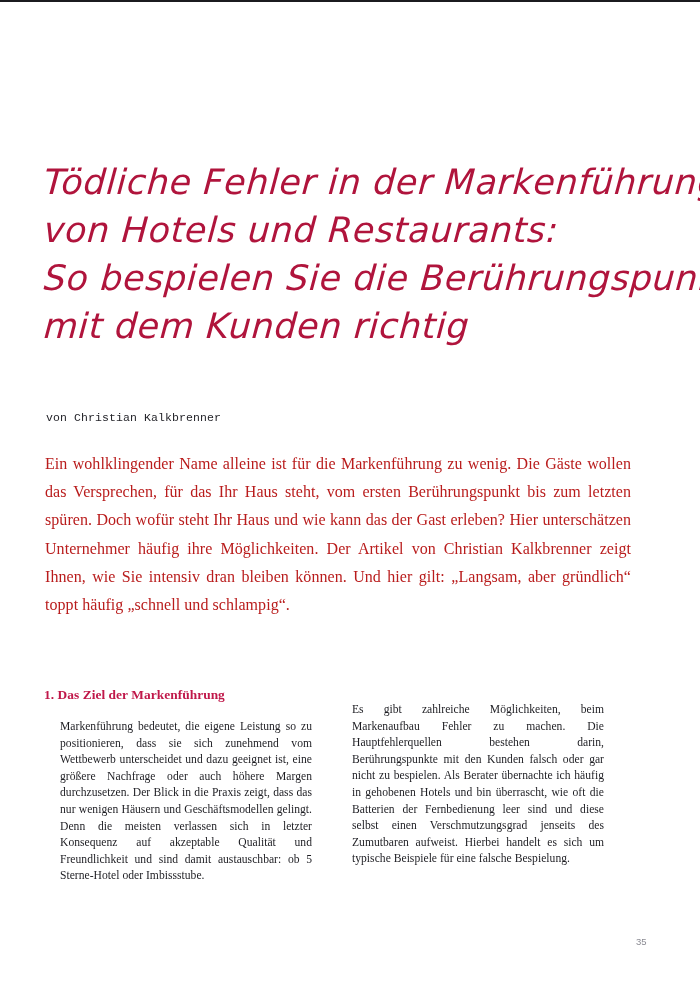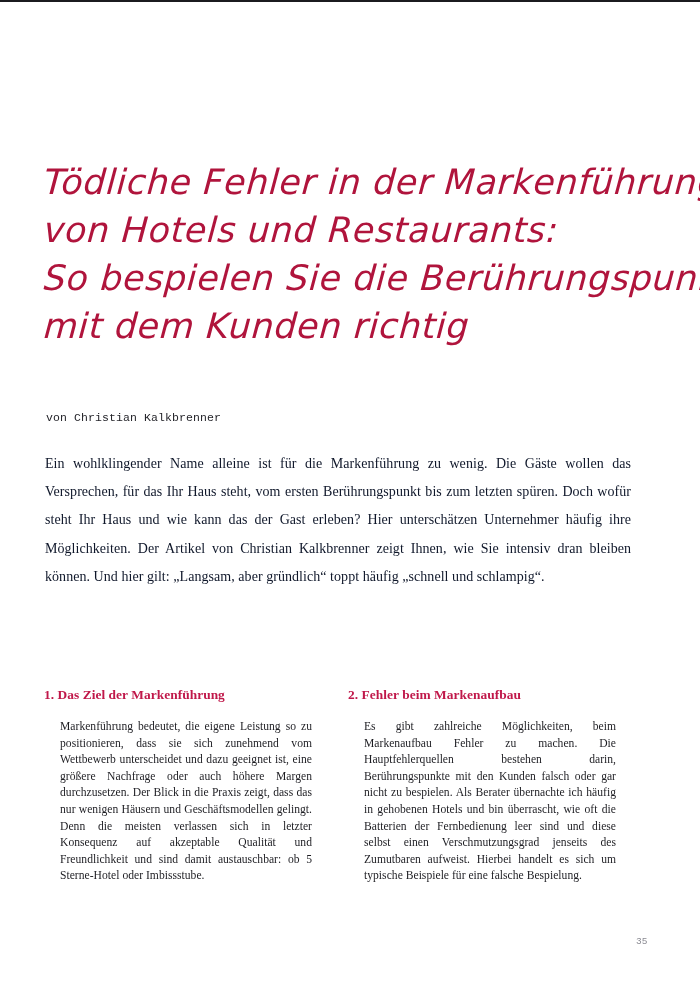--- a/index.html
+++ b/index.html
@@ -64,37 +64,37 @@
     letter-spacing: 0.1px;
     font-family: Liberation Mono, monospace;
   }
 
   
   .intro {
     position: absolute;
     left: 45px;
     top: 450px;
     width: 586px;
-    color: #0f172a;
-    font-size: 14px;
+    color: #b91c1c;
+    font-size: 16px;
     line-height: 28.2px;
     text-align: justify;
     text-justify: inter-word;
     letter-spacing: 0.05px;
     hyphens: manual;
   }
 
   
   .columns {
     position: absolute;
     left: 44px;
     top: 686px;
     width: 588px;
     display: flex;
-    gap: 20px;
+    gap: 8px;
   }
   .column {
     width: 284px;
   }
   .col-heading {
     color: #C0184A;
     font-size: 13.4px;
     font-weight: bold;
     line-height: 17px;
     margin: 0 0 5px 0;
@@ -115,21 +115,21 @@
   
   .page-number {
     position: absolute;
     left: 636px;
     top: 936px;
     width: 24px;
     text-align: left;
     color: #8b8b93;
     font-size: 9.5px;
     line-height: 12px;
-    font-family: Liberation Mono, monospace;
+    font-family: Liberation Sans, sans-serif;
   }
 </style>
 </head>
 <body>
 
 <div class="page">
 
   <div class="top-rule"></div>
 
   <div class="title-block">
@@ -142,20 +142,19 @@
   <div class="byline">von Christian Kalkbrenner</div>
 
   <div class="intro">Ein wohlklingender Name alleine ist für die Markenführung zu wenig. Die Gäste wollen das Versprechen, für das Ihr Haus steht, vom ersten Berührungspunkt bis zum letzten spüren. Doch wofür steht Ihr Haus und wie kann das der Gast erleben? Hier unterschätzen Unternehmer häufig ihre Möglichkeiten. Der Artikel von Christian Kalkbrenner zeigt Ihnen, wie Sie intensiv dran bleiben können. Und hier gilt: „Langsam, aber gründlich“ toppt häufig „schnell und schlampig“.</div>
 
   <div class="columns">
     <div class="column">
       <h2 class="col-heading">1. Das Ziel der Markenführung</h2>
       <p class="col-body">Markenführung bedeutet, die eigene Leistung so zu positionieren, dass sie sich zunehmend vom Wettbewerb unterscheidet und dazu geeignet ist, eine größere Nachfrage oder auch höhere Margen durchzusetzen. Der Blick in die Praxis zeigt, dass das nur wenigen Häusern und Geschäftsmodellen gelingt. Denn die meisten verlassen sich in letzter Konsequenz auf akzeptable Qualität und Freundlichkeit und sind damit austauschbar: ob 5 Sterne-Hotel oder Imbissstube.</p>
     </div>
     <div class="column">
-      <h2 class="col-heading">2. Fehler beim Markenaufbau</h2>
       <p class="col-body">Es gibt zahlreiche Möglichkeiten, beim Markenaufbau Fehler zu machen. Die Hauptfehlerquellen bestehen darin, Berührungspunkte mit den Kunden falsch oder gar nicht zu bespielen. Als Berater übernachte ich häufig in gehobenen Hotels und bin überrascht, wie oft die Batterien der Fernbedienung leer sind und diese selbst einen Verschmutzungsgrad jenseits des Zumutbaren aufweist. Hierbei handelt es sich um typische Beispiele für eine falsche Bespielung.</p>
     </div>
   </div>
 
   <div class="page-number">35</div>
 
 </div>
 
 </body></html>

